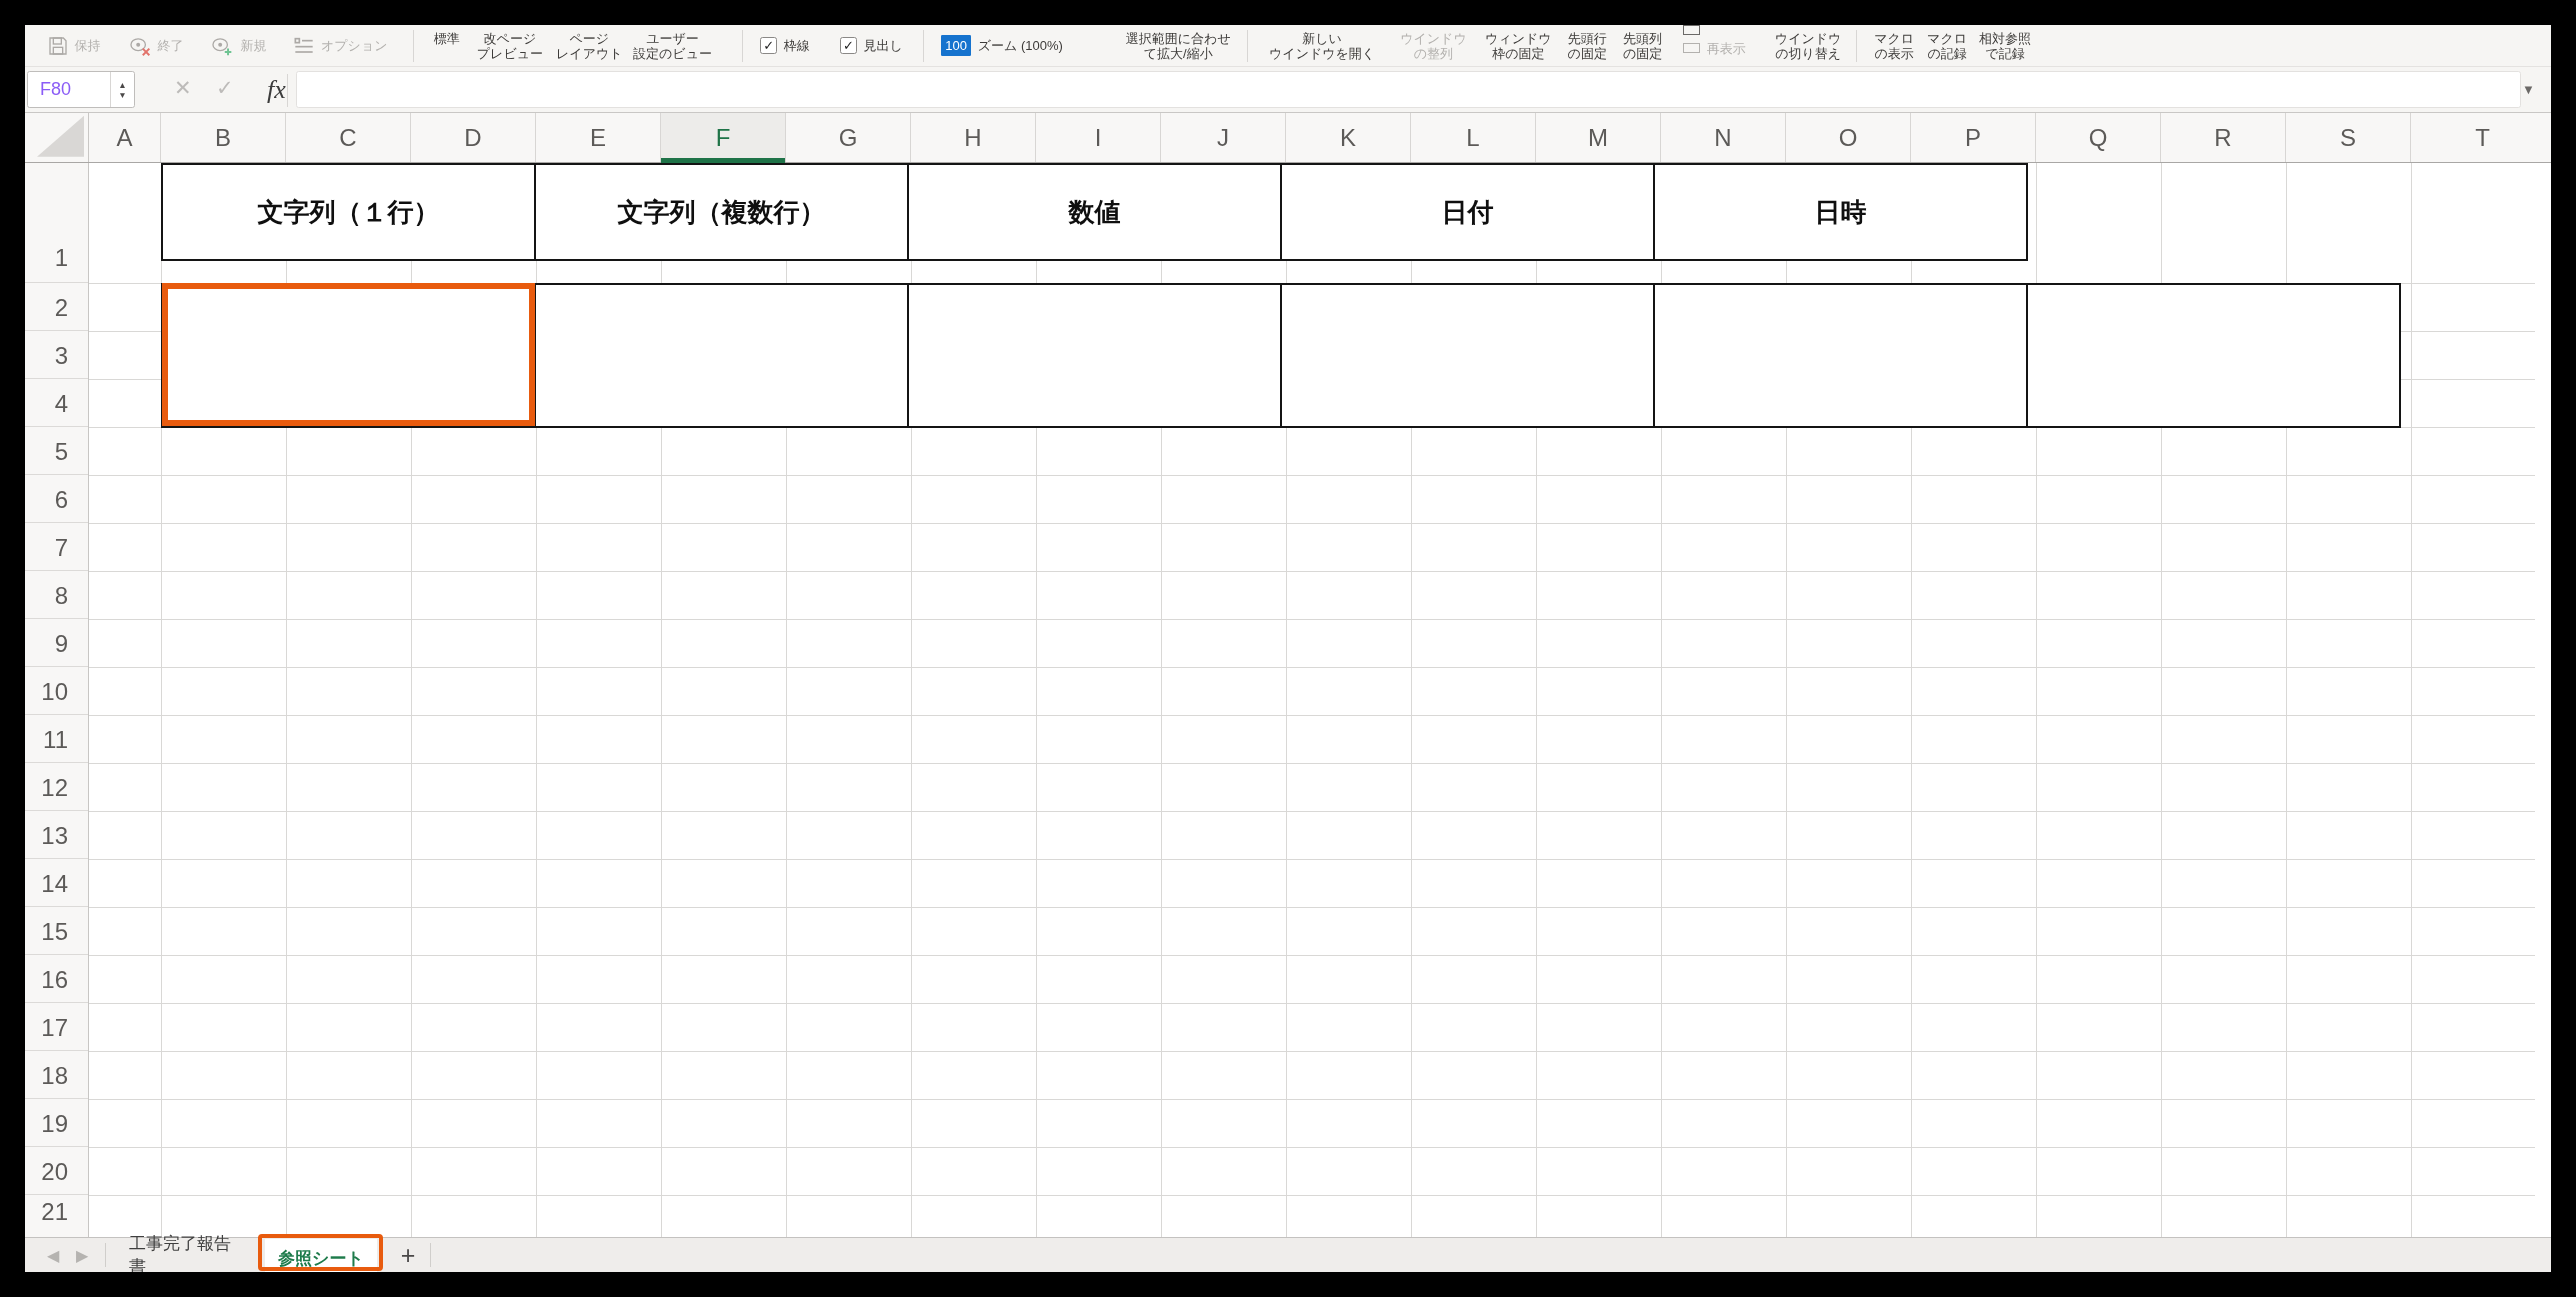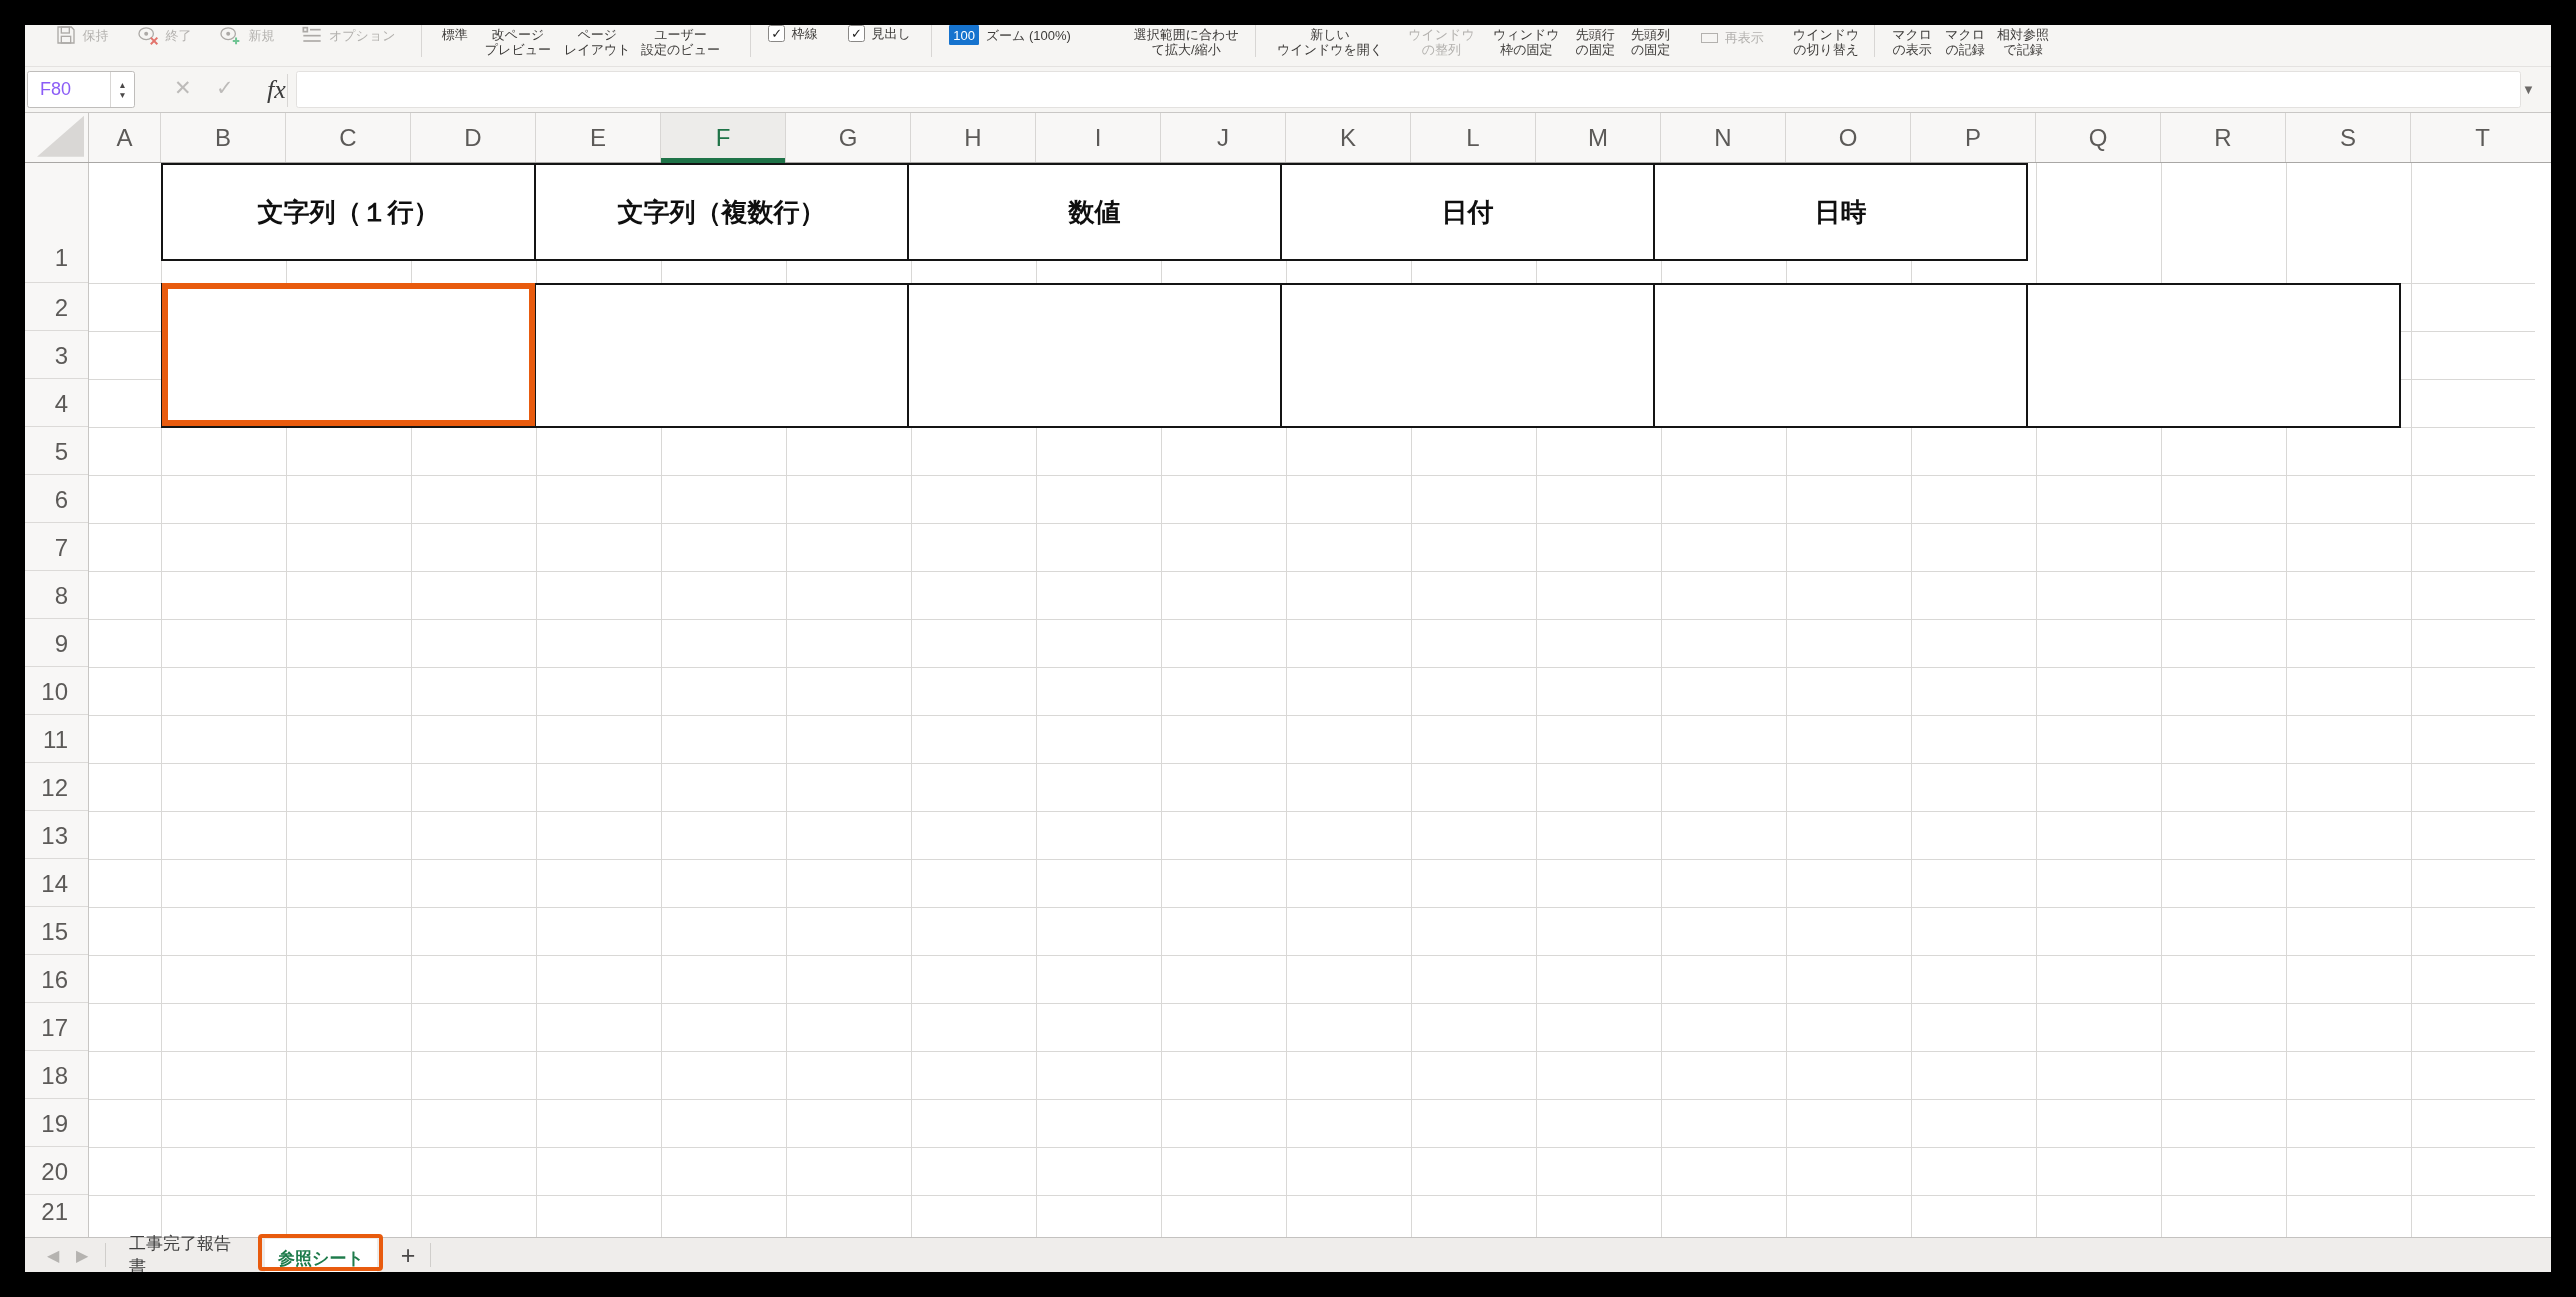--- a/index.html
+++ b/index.html
@@ -9,21 +9,21 @@
 
   
   .frame { position:absolute; background:#000; z-index:10; }
   #frame-top    { left:0; top:0; width:2576px; height:25px; }
   #frame-left   { left:0; top:0; width:25px; height:1297px; }
   #frame-right  { left:2551px; top:0; width:25px; height:1297px; }
   #frame-bottom { left:0; top:1272px; width:2576px; height:25px; }
 
   
   #toolbar { left:25px; top:25px; width:2526px; height:41px; background:#F6F5F3;
-    display:flex; align-items:flex-start; padding-left:31px; z-index:1; }
+    display:flex; align-items:center; padding-left:23px; z-index:1; }
   .tb-item { display:flex; align-items:center; gap:6.6px; color:#3D3B39;
     font-size:13px; line-height:15px; flex:none; }
   .tb-item.disabled { color:#B3B1AE; }
   .tb-label { white-space:pre-line; text-align:center; }
   .tb-col { display:flex; flex-direction:column; justify-content:flex-start;
     height:34px; padding-top:2px; color:#3D3B39; font-size:13px; line-height:15px;
     text-align:center; flex:none; }
   .tb-col.disabled { color:#B3B1AE; }
   .tb-sep { width:1.3px; height:32px; background:#D8D6D4; flex:none; }
   .ico { flex:none; }
@@ -208,21 +208,21 @@
 の整列</span>
   </div>
   <div class="tb-col" style="margin-right:16px">
     <span class="tb-label">ウィンドウ
 枠の固定</span>
   </div>
   <div class="tb-col" style="margin-right:16px">
     <span class="tb-label">先頭行
 の固定</span>
   </div>
-  <div class="tb-col" style="margin-right:31px">
+  <div class="tb-col" style="margin-right:21px">
     <span class="tb-label">先頭列
 の固定</span>
   </div>
   <div class="hide-stack" style="margin-right:29px">
     <span class="winico"></span>
     <span class="hide-row tb-item disabled">
       <span class="winico dim"></span>
       <span class="tb-label">再表示</span>
     </span>
   </div>

